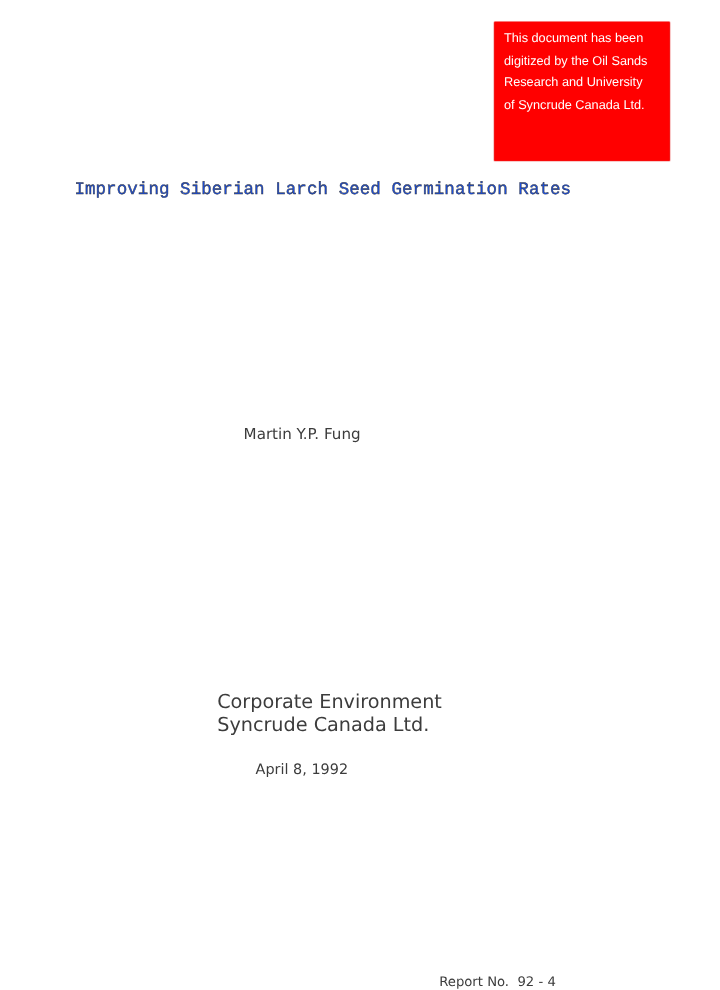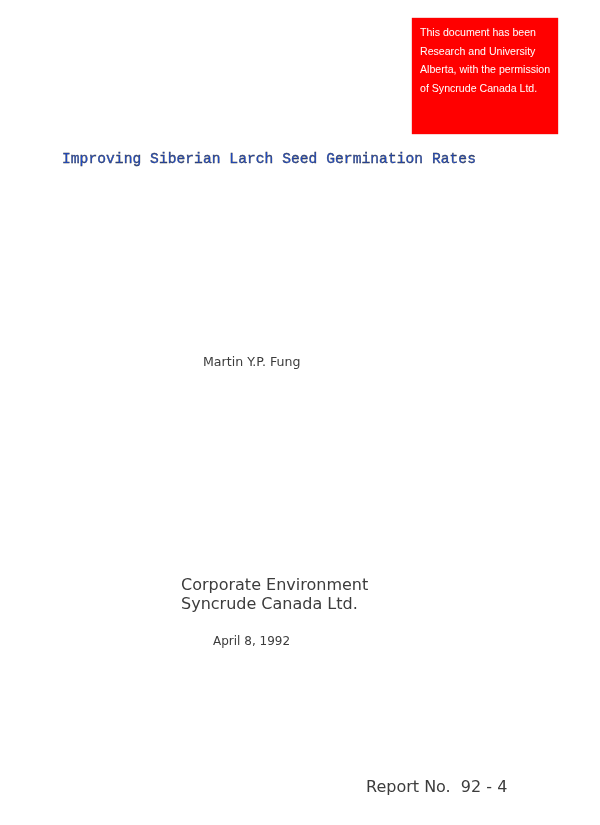--- a/index.html
+++ b/index.html
@@ -68,33 +68,33 @@
       position: absolute;
       left: 213px;
       top: 634px;
       font-size: 12px;
       color: #3c3c3c;
       white-space: nowrap;
     }
     .report {
       position: absolute;
       left: 366px;
-      top: 777px;
-      font-size: 16px;
+      top: 812px;
+      font-size: 11px;
       color: #3c3c3c;
       white-space: pre;
     }
   </style>
 </head>
 <body>
 
 <div class="notice">
   <span class="line">This document has been</span>
+  <span class="line">digitized by the Oil Sands</span>
   <span class="line">Research and University</span>
-  <span class="line">Alberta, with the permission</span>
   <span class="line">of Syncrude Canada Ltd.</span>
 </div>
 
 <div class="title">Improving Siberian Larch Seed Germination Rates</div>
 
 <div class="author">Martin Y.P. Fung</div>
 
 <div class="org">
   <span class="line">Corporate Environment</span>
   <span class="line">Syncrude Canada Ltd.</span>

